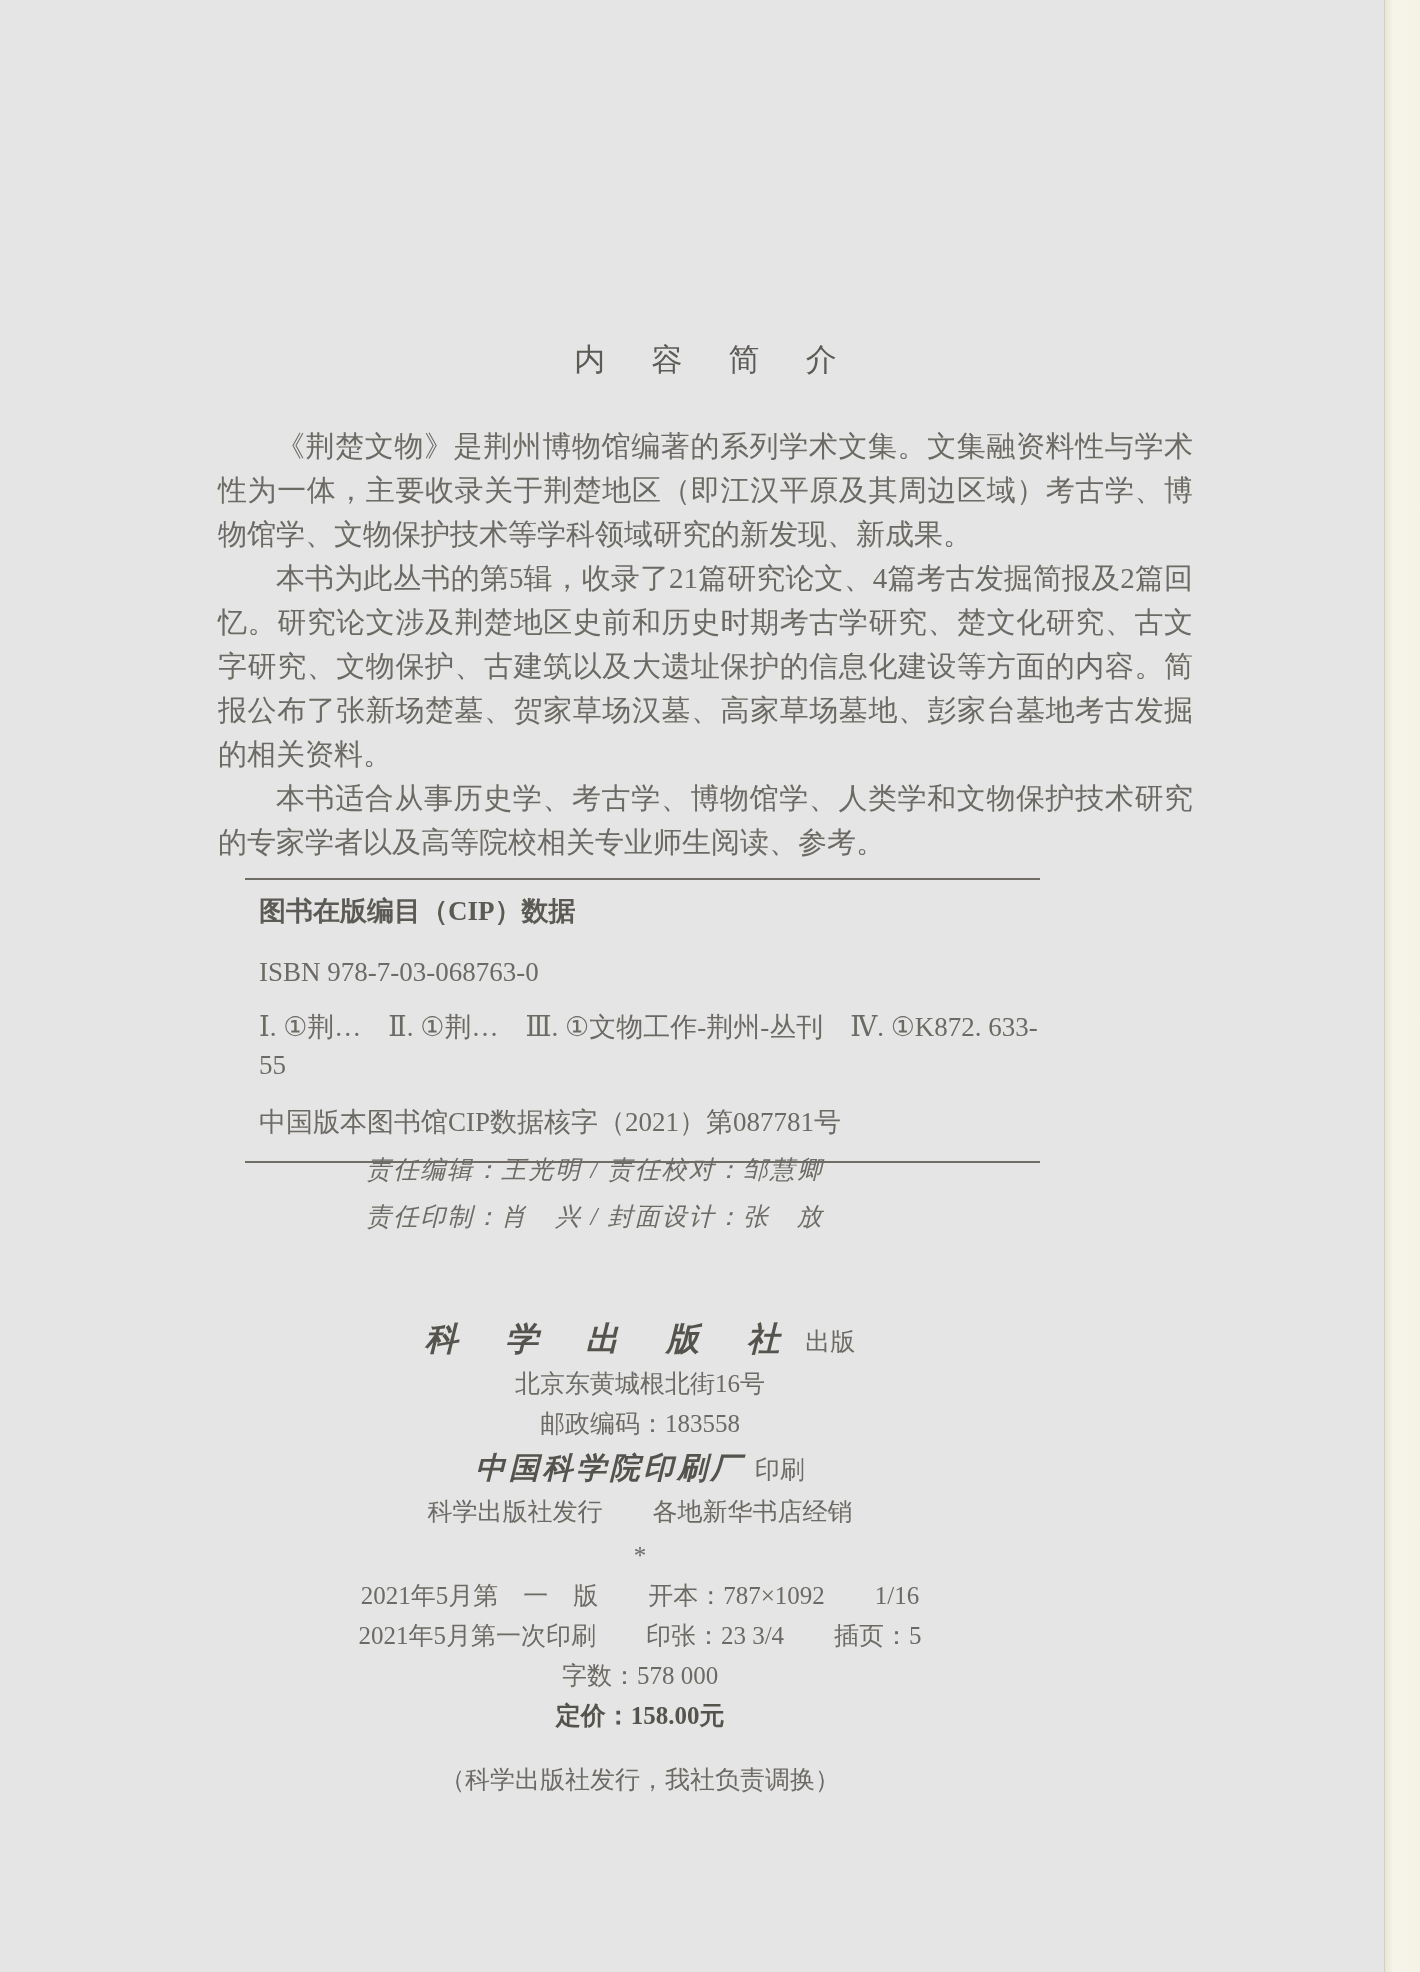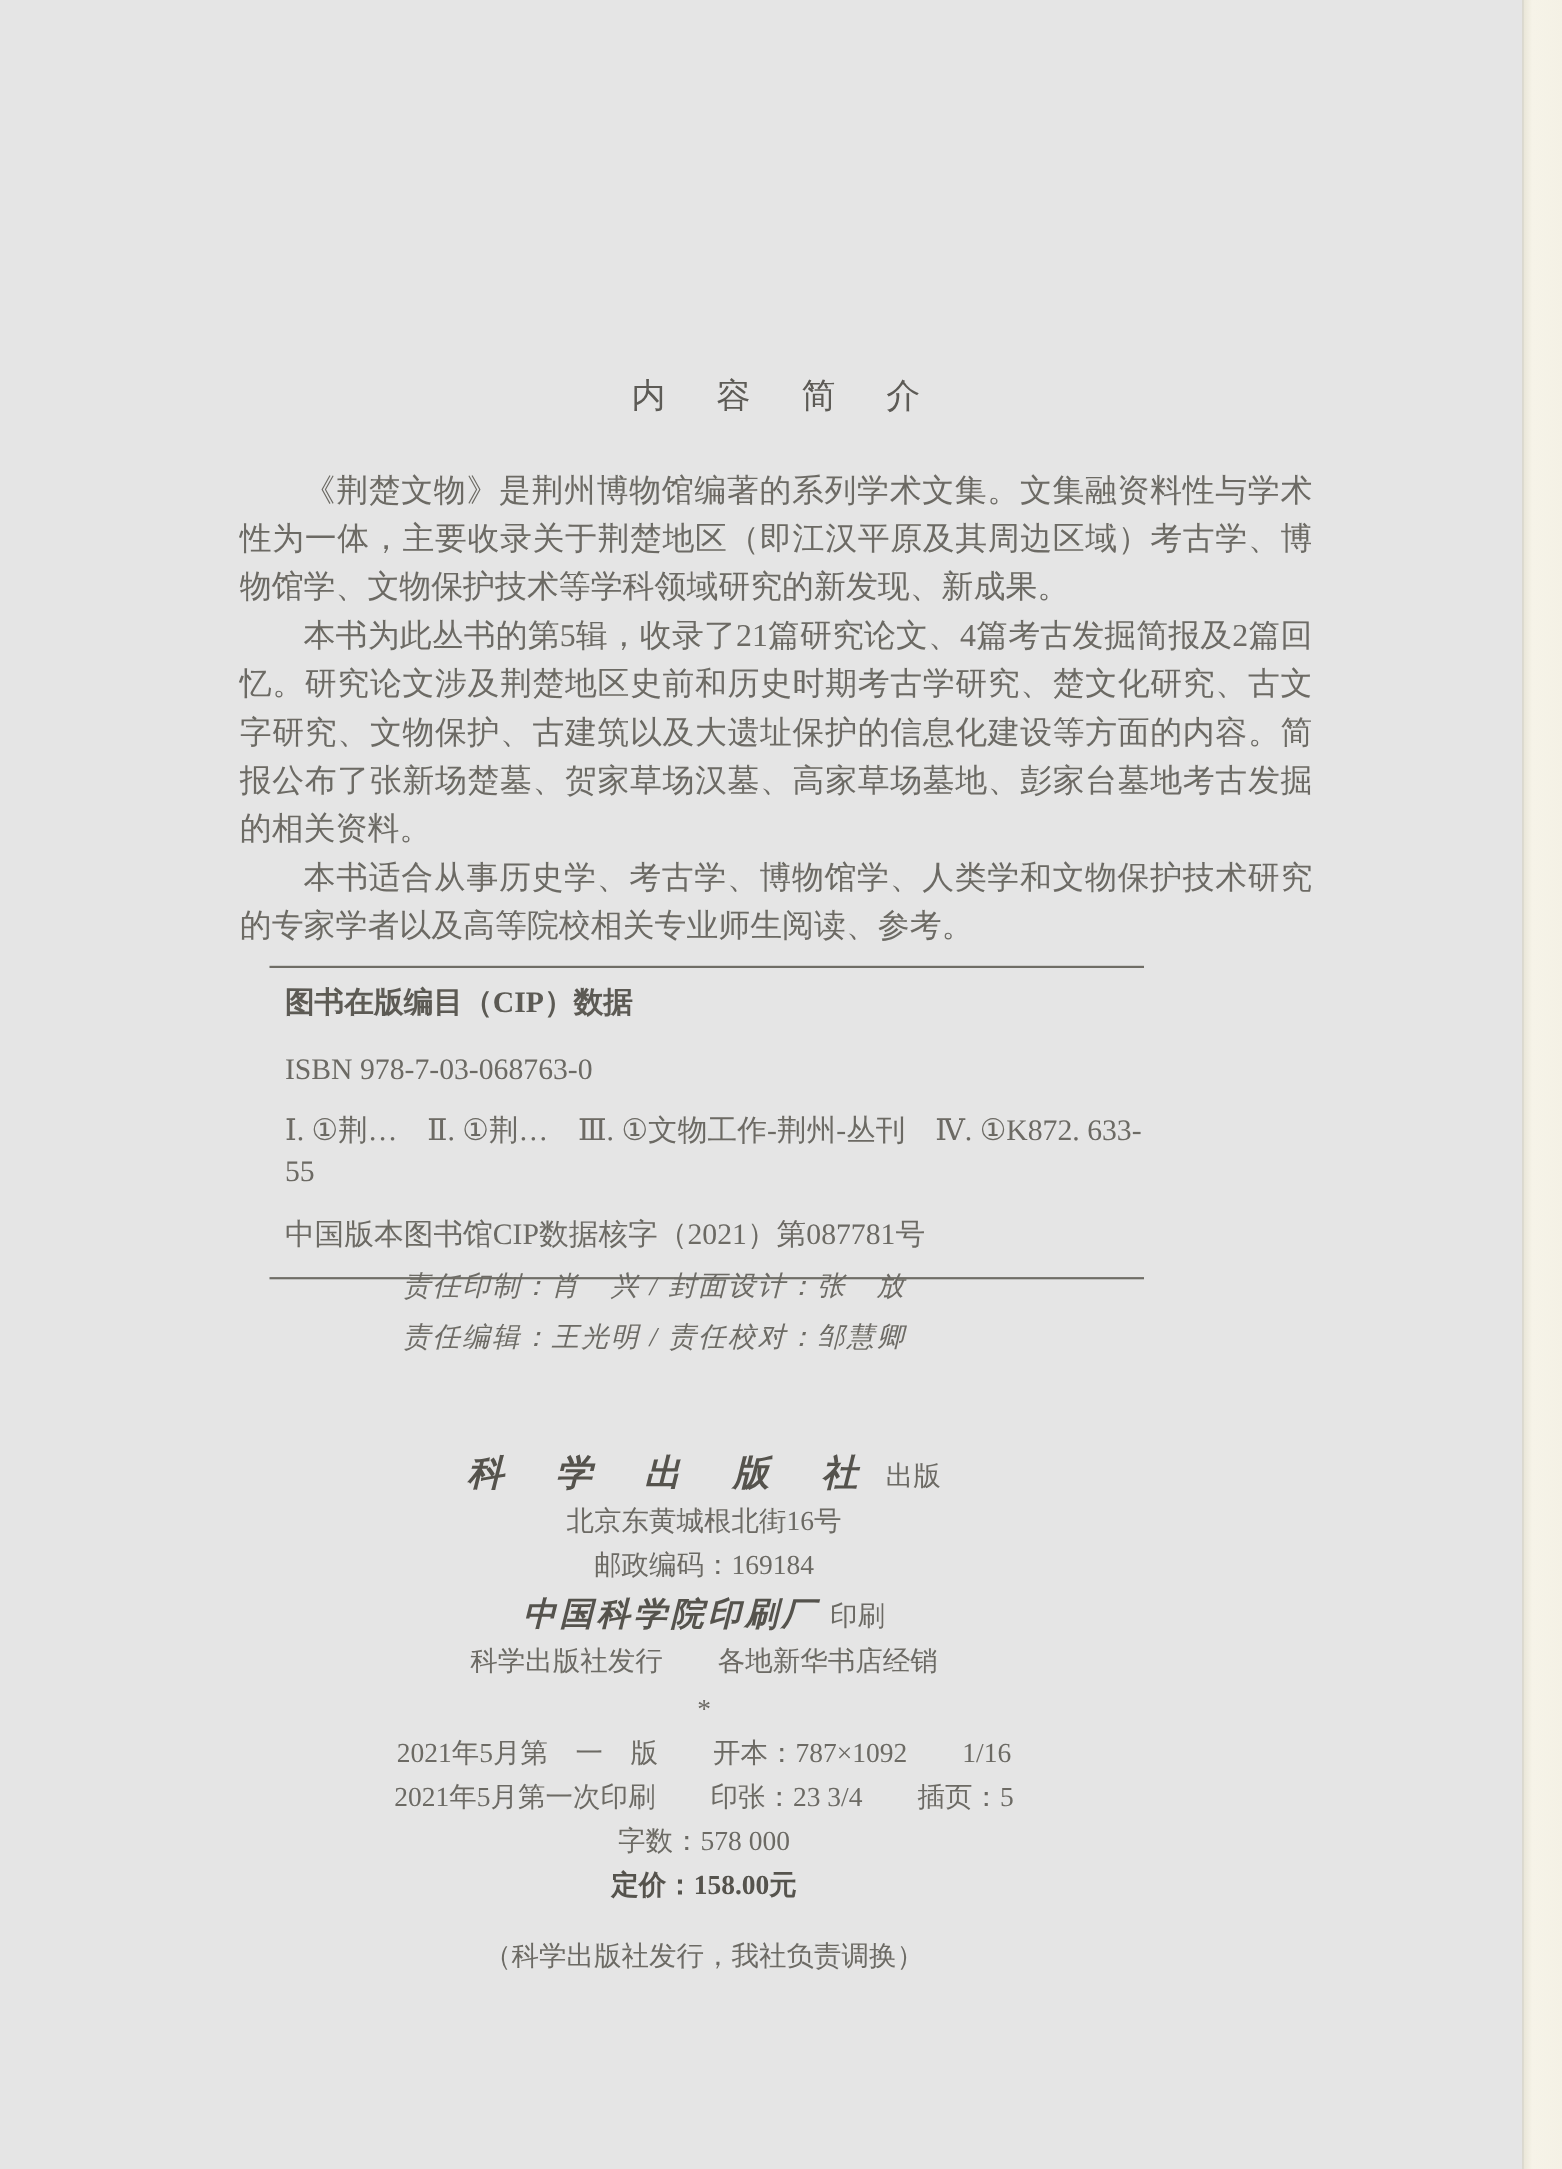--- a/index.html
+++ b/index.html
@@ -93,28 +93,28 @@
   </div>
 
   <div class="cip-box">
     <div class="cip-heading">图书在版编目（CIP）数据</div>
     <p>ISBN 978-7-03-068763-0</p>
     <p class="cip-class">Ⅰ. ①荆…　Ⅱ. ①荆…　Ⅲ. ①文物工作-荆州-丛刊　Ⅳ. ①K872. 633-55</p>
     <p class="cip-record">中国版本图书馆CIP数据核字（2021）第087781号</p>
   </div>
 
   <div class="credits">
+    <p>责任编辑：王光明 / 责任校对：邹慧卿</p>
     <p>责任印制：肖　兴 / 封面设计：张　放</p>
-    <p>责任编辑：王光明 / 责任校对：邹慧卿</p>
   </div>
 
   <div class="imprint">
     <p class="pub-line"><span class="calli">科 学 出 版 社</span><span>出版</span></p>
     <p>北京东黄城根北街16号</p>
-    <p>邮政编码：169184</p>
+    <p>邮政编码：183558</p>
     <p class="pub-line printer-line"><span class="calli printer">中国科学院印刷厂</span><span>印刷</span></p>
     <p>科学出版社发行　　各地新华书店经销</p>
     <p class="star-line">*</p>
     <p>2021年5月第　一　版　　开本：787×1092　　1/16</p>
     <p>2021年5月第一次印刷　　印张：23 3/4　　插页：5</p>
     <p>字数：578 000</p>
     <p class="price-line"><span class="price-label">定价：</span><span class="price-value">158.00元</span></p>
     <p class="notice-line">（科学出版社发行，我社负责调换）</p>
   </div>
 

